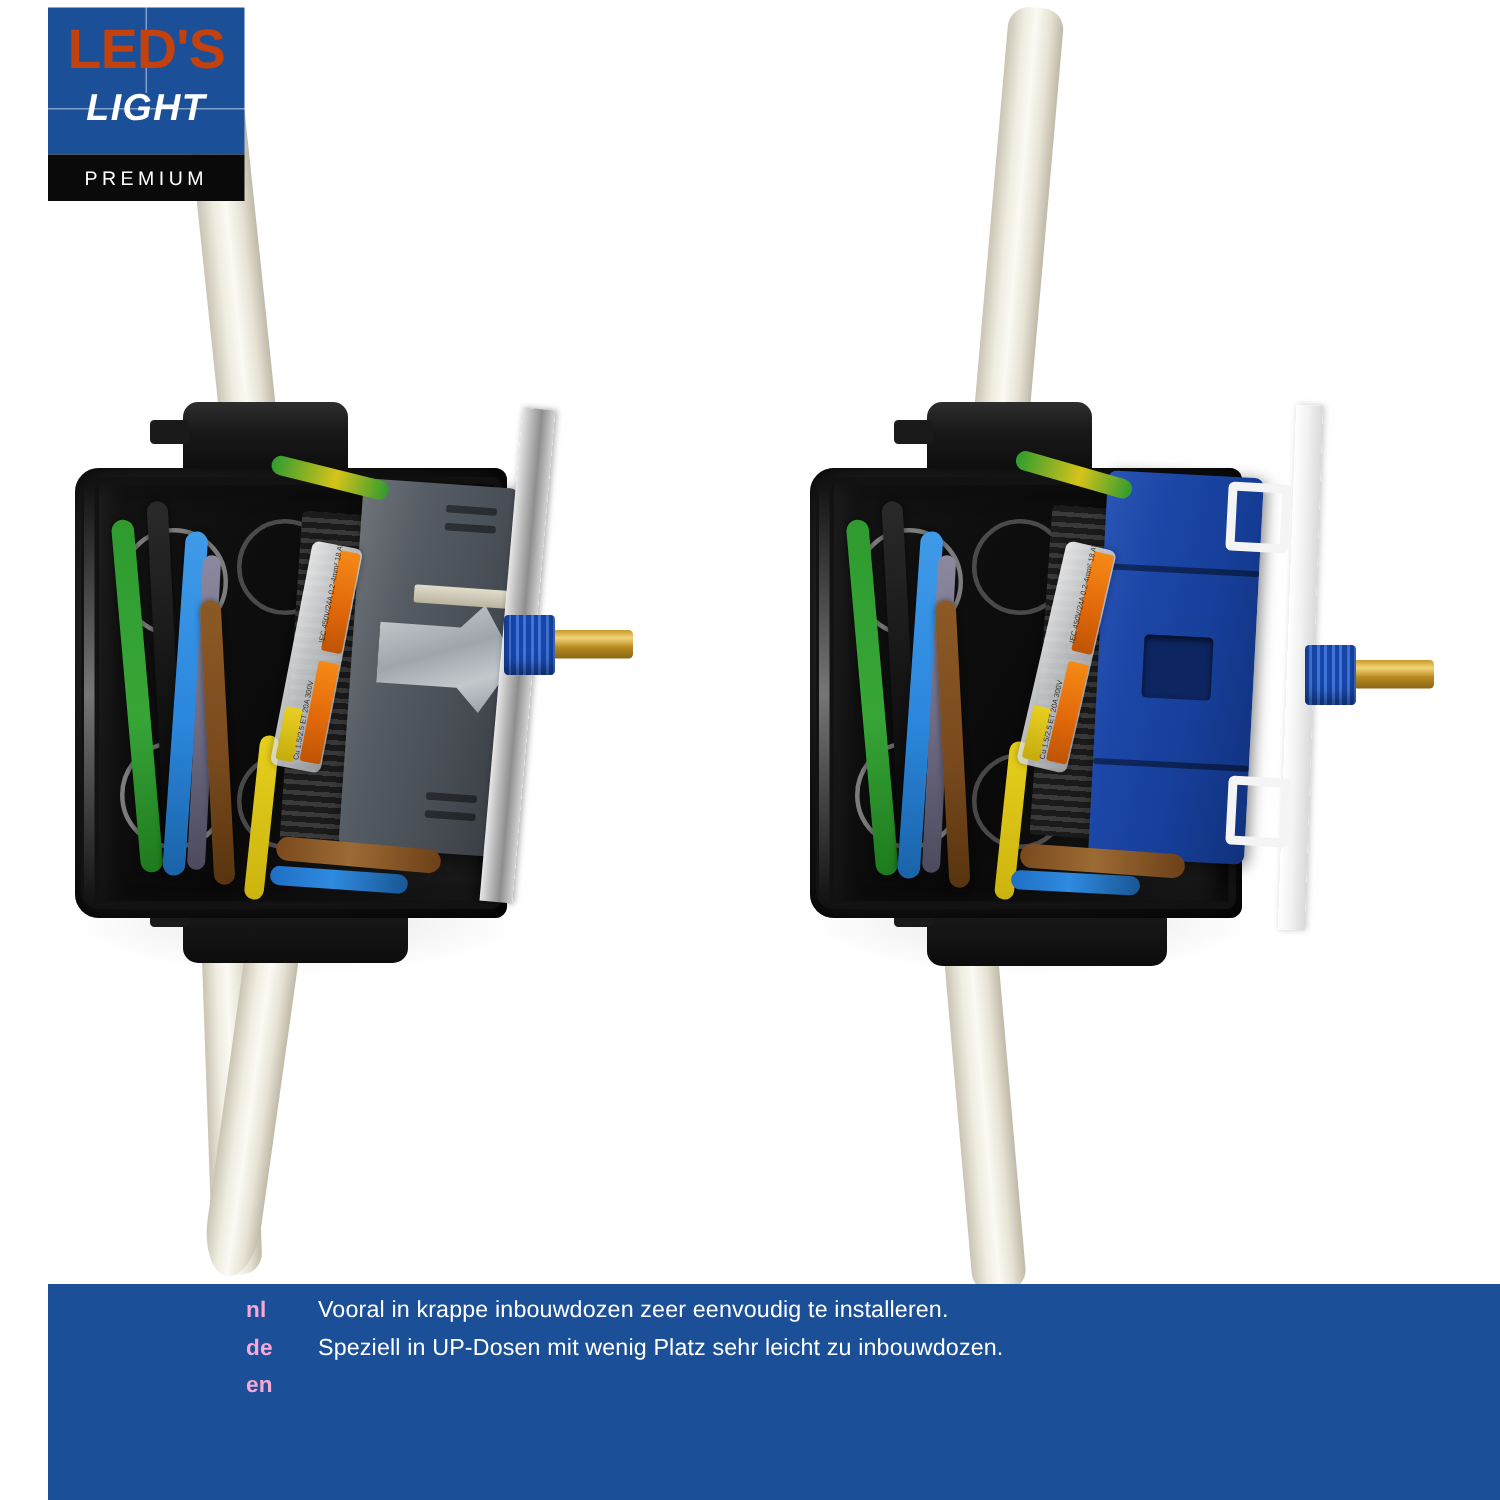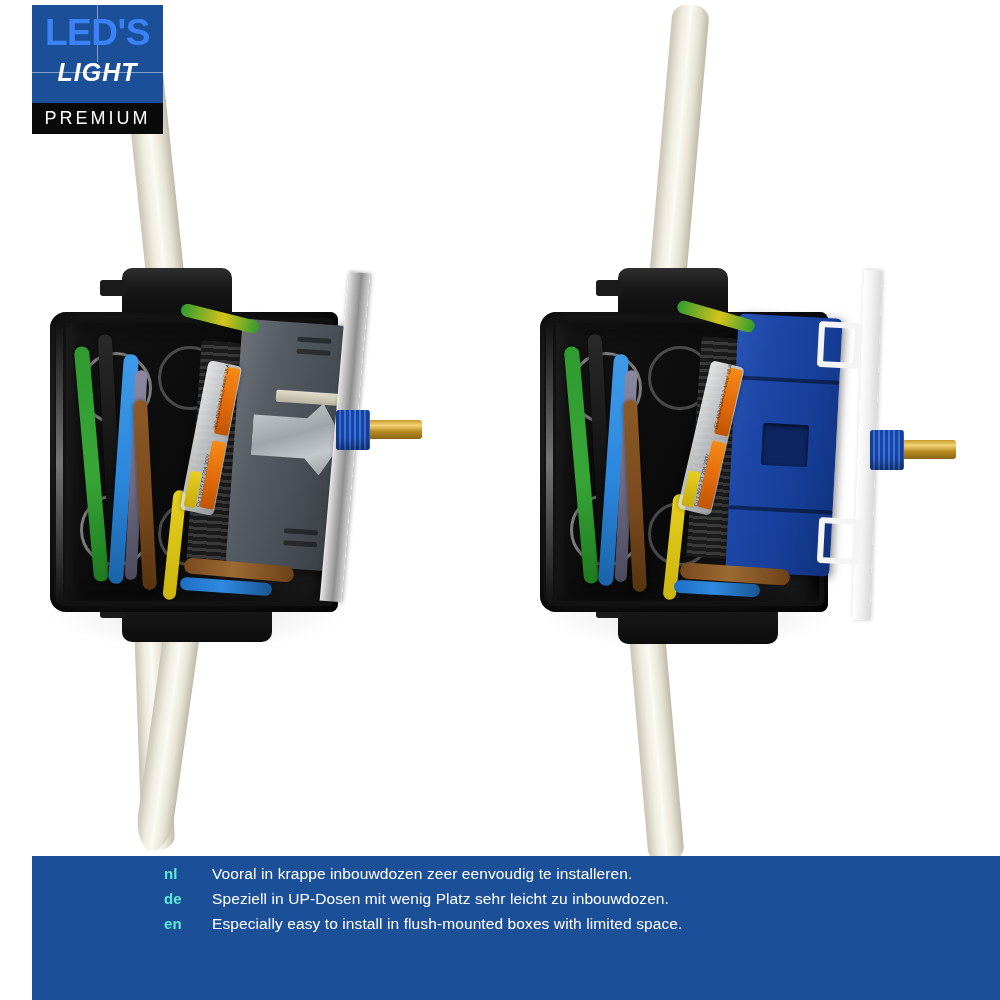--- a/index.html
+++ b/index.html
@@ -42,21 +42,21 @@
     left: 0; top: 98px;
     width: 131px;
     height: 31px;
     background: #0a0a0a;
   }
   .logo-leds {
     position: absolute;
     left: 0; top: 6px;
     width: 131px;
     text-align: center;
-    color: #3b82f6;
+    color: #c2410c;
     font-size: 37px;
     font-weight: bold;
     letter-spacing: -0.5px;
     line-height: 44px;
     font-family: "Liberation Sans", sans-serif;
   }
   .logo-light {
     position: absolute;
     left: 0; top: 52px;
     width: 131px;
@@ -67,21 +67,21 @@
     font-weight: bold;
     letter-spacing: 1px;
     line-height: 30px;
   }
   .logo-premium {
     position: absolute;
     left: 0; top: 100px;
     width: 131px;
     text-align: center;
     color: #ffffff;
-    font-size: 18px;
+    font-size: 13px;
     font-weight: normal;
     letter-spacing: 3px;
     line-height: 27px;
   }
   
   .logo-guide-v {
     position: absolute;
     left: 65px; top: -5px;
     width: 1px; height: 62px;
     background: rgba(255,255,255,0.45);
@@ -394,21 +394,21 @@
     right: 10px;
   }
   .caption-row {
     display: flex;
     align-items: baseline;
     height: 25px;
   }
   .cap-lang {
     width: 48px;
     flex: 0 0 48px;
-    color: #5eead4;
+    color: #f9a8d4;
     font-size: 15px;
     font-weight: bold;
     letter-spacing: 0.2px;
   }
   .cap-text {
     color: #ffffff;
     font-size: 15.5px;
     font-weight: normal;
     letter-spacing: 0.1px;
     white-space: nowrap;
@@ -590,21 +590,20 @@
         <span class="cap-text">Vooral in krappe inbouwdozen zeer eenvoudig te installeren.</span>
       </div>
 
       <div class="caption-row">
         <span class="cap-lang">de</span>
         <span class="cap-text">Speziell in UP-Dosen mit wenig Platz sehr leicht zu inbouwdozen.</span>
       </div>
 
       <div class="caption-row">
         <span class="cap-lang">en</span>
-        <span class="cap-text">Especially easy to install in flush-mounted boxes with limited space.</span>
       </div>
 
 
 
     </div>
   </div>
 
 </div>
 
 </body></html>

